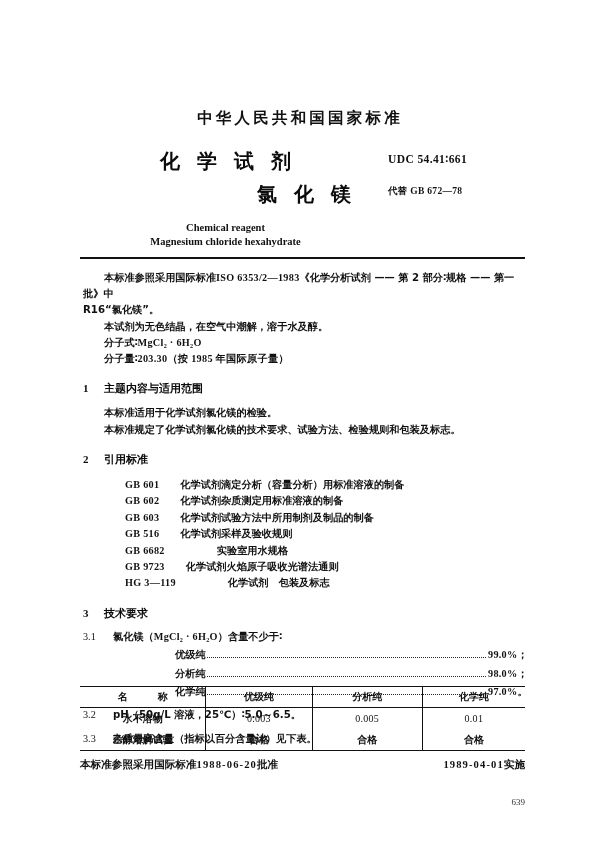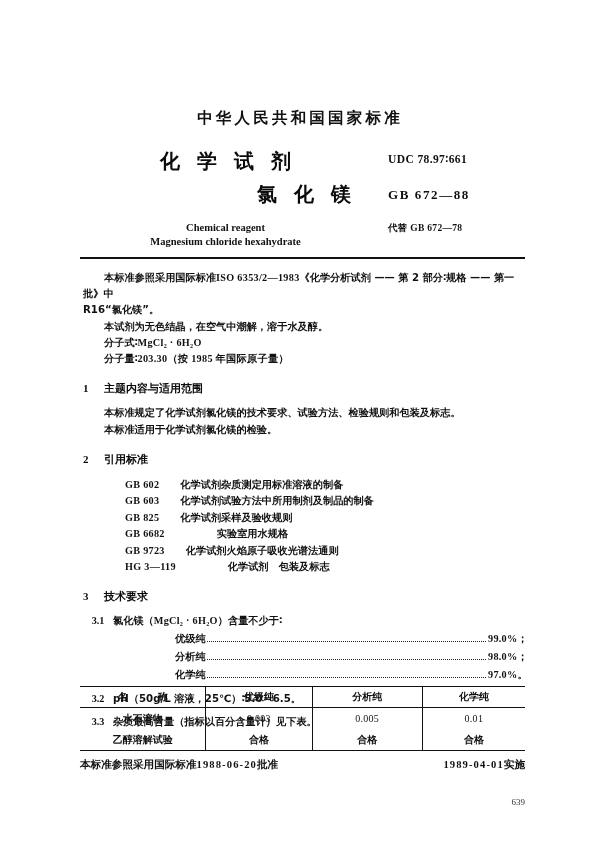--- a/index.html
+++ b/index.html
@@ -187,22 +187,21 @@
   .clause {
     margin: 0;
     margin-top: 7px;
     line-height: 16.4px;
     font-weight: bold;
   }
   .clause .cn {
     display: inline-block;
     width: 30px;
     font-family: "Liberation Serif", "DejaVu Serif", serif;
-    font-weight: bold;
-    text-align: center;
+    font-weight: normal;
   }
 
   
   .grade-row {
     display: flex;
     align-items: baseline;
     margin-top: 2px;
     padding-left: 92px;
     font-weight: bold;
   }
@@ -302,46 +301,46 @@
   <div class="title-block">
     <div class="title-main">化学试剂</div>
     <div class="title-sub">氯化镁</div>
     <div class="title-en">
       <div>Chemical reagent</div>
       <div>Magnesium chloride hexahydrate</div>
     </div>
   </div>
 
   <div class="code-block">
-    <div class="code-udc">UDC 78.97∶661</div>
-    <div class="code-gb">GB 672—88</div>
+    <div class="code-udc">UDC 54.41∶661</div>
     <div class="code-replace"><span>代替</span> <span class="rep-en">GB 672—78</span></div>
   </div>
 
   <div class="rule-top"></div>
 
   <div class="body">
 
     <p class="p p-indent"><span>本标准参照采用国际标准</span><span class="latin">ISO 6353/2—1983</span><span>《化学分析试剂 —— 第 2 部分∶规格 —— 第一批》中</span></p>
     <p class="p">R16“氯化镁”。</p>
     <p class="p p-indent">本试剂为无色结晶，在空气中潮解，溶于水及醇。</p>
     <p class="p p-indent"><span>分子式∶</span><span class="latin">MgCl₂ · 6H₂O</span></p>
     <p class="p p-indent"><span>分子量∶</span><span class="latin">203.30（按 1985 年国际原子量）</span></p>
 
     <p class="sec-head"><span class="num">1</span><span>主题内容与适用范围</span></p>
     <div class="sec-body">
+      <p class="p p-indent">本标准适用于化学试剂氯化镁的检验。</p>
       <p class="p p-indent">本标准规定了化学试剂氯化镁的技术要求、试验方法、检验规则和包装及标志。</p>
-      <p class="p p-indent">本标准适用于化学试剂氯化镁的检验。</p>
     </div>
 
     <p class="sec-head"><span class="num">2</span><span>引用标准</span></p>
     <ul class="refs">
+      <li><span class="code">GB 601</span><span class="kind">化学试剂</span><span>滴定分析（容量分析）用标准溶液的制备</span></li>
       <li><span class="code">GB 602</span><span class="kind">化学试剂</span><span>杂质测定用标准溶液的制备</span></li>
       <li><span class="code">GB 603</span><span class="kind">化学试剂</span><span>试验方法中所用制剂及制品的制备</span></li>
-      <li><span class="code">GB 825</span><span class="kind">化学试剂</span><span>采样及验收规则</span></li>
+      <li><span class="code">GB 516</span><span class="kind">化学试剂</span><span>采样及验收规则</span></li>
       <li><span class="code">GB 6682</span><span class="kind"></span><span>实验室用水规格</span></li>
       <li><span class="code">GB 9723</span><span class="kind">化学试剂</span><span>火焰原子吸收光谱法通则</span></li>
       <li><span class="code code-wide">HG 3—119</span><span class="kind"></span><span>化学试剂　包装及标志</span></li>
     </ul>
 
     <p class="sec-head"><span class="num">3</span><span>技术要求</span></p>
 
     <p class="clause"><span class="cn">3.1</span><span>氯化镁（</span><span class="latin">MgCl₂ · 6H₂O</span><span>）含量不少于∶</span></p>
 
     <div class="grade-row">

